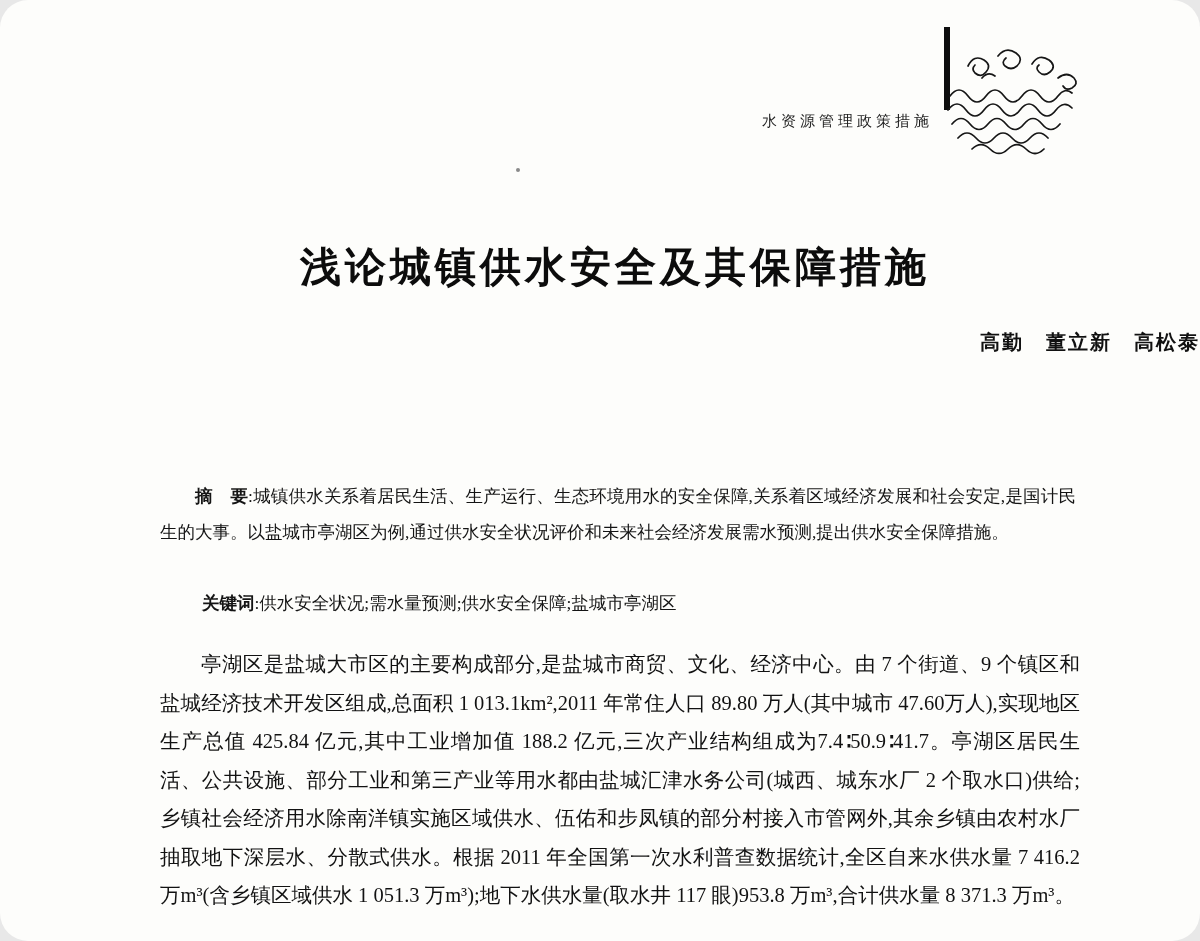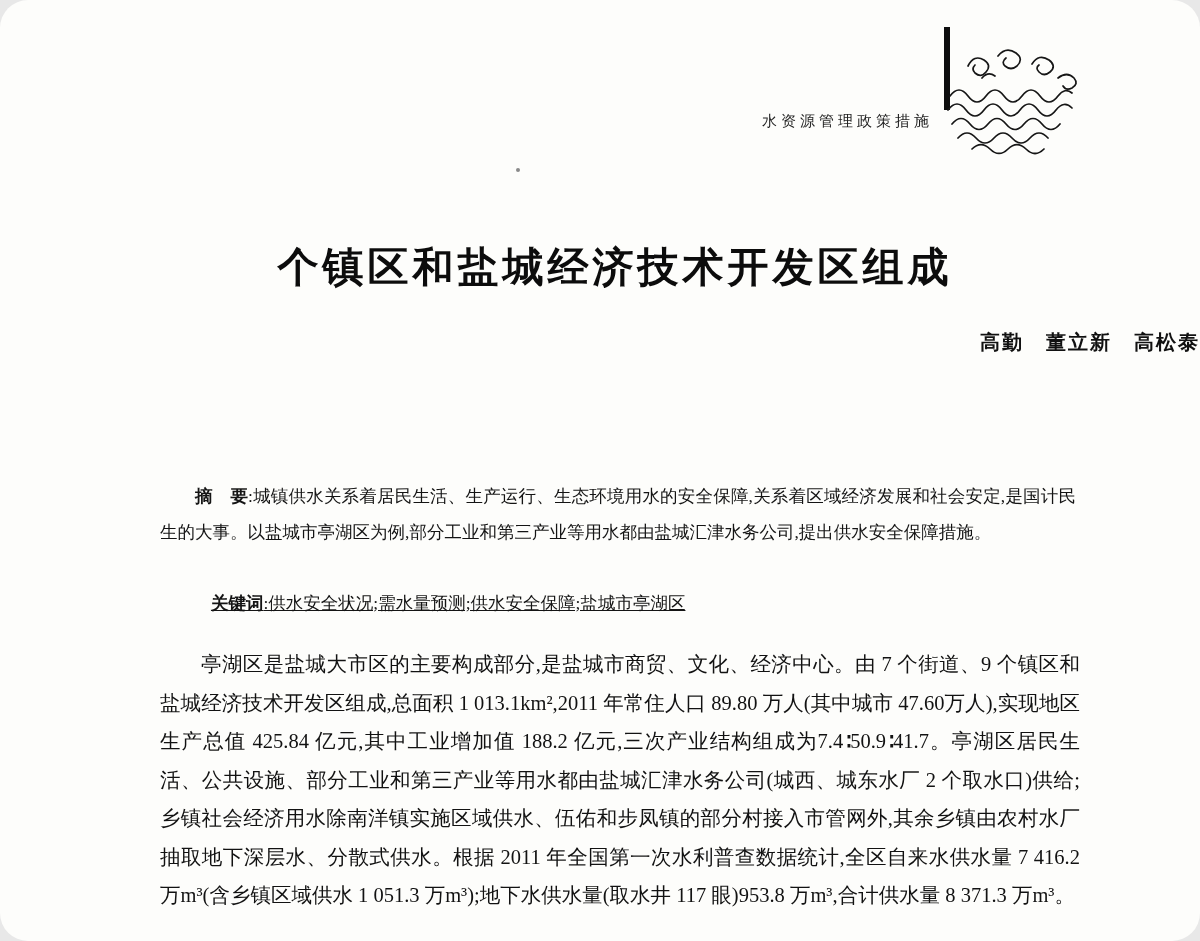--- a/index.html
+++ b/index.html
@@ -39,23 +39,23 @@
   .affiliation{
     position:absolute;left:30px;right:0;top:380px;
     text-align:center;font-size:19px;letter-spacing:1px;color:#161616;
   }
   .abstract{
     position:absolute;left:160px;width:916px;top:478px;margin:0;
     font-size:17.5px;line-height:36px;
     text-align:justify;text-indent:2em;color:#141414;
   }
   .keywords{
-    position:absolute;left:176px;width:916px;top:589px;margin:0;
+    position:absolute;left:167px;width:916px;top:589px;margin:0;
     font-size:17.5px;line-height:28px;text-indent:2em;color:#141414;
-    white-space:nowrap;overflow:hidden;text-decoration:underline;
+    white-space:nowrap;overflow:hidden;
   }
   .abstract b,.keywords b{
     font-family:"Liberation Sans","DejaVu Sans",sans-serif;
     font-weight:700;
   }
   .body-text{
     position:absolute;left:160px;width:920px;top:645px;margin:0;
     font-size:20.5px;line-height:38.5px;
     text-align:justify;text-indent:2em;color:#121212;
   }
@@ -85,24 +85,24 @@
       <path d="M6 80 q9 -11 18 0 q9 11 18 0 q9 -11 18 0 q9 11 18 0 q9 -11 18 0 q9 11 18 0"></path>
       <path d="M12 94 q9 -10 18 0 q9 10 18 0 q9 -10 18 0 q9 10 18 0 q9 -10 18 0"></path>
       <path d="M26 105 q9 -9 18 0 q9 9 18 0 q9 -9 18 0 q9 9 18 0"></path>
     </g>
   </svg>
 
   <div class="running-title">水资源管理政策措施</div>
 
   <div class="speck"></div>
 
-  <h1 class="title">个镇区和盐城经济技术开发区组成</h1>
+  <h1 class="title">浅论城镇供水安全及其保障措施</h1>
 
   <div class="authors">高勤　董立新　高松泰</div>
 
 
-  <p class="abstract"><b>摘　要</b><span>:城镇供水关系着居民生活、生产运行、生态环境用水的安全保障,关系着区域经济发展和社会安定,是国计民生的大事。以盐城市亭湖区为例,部分工业和第三产业等用水都由盐城汇津水务公司,提出供水安全保障措施。</span></p>
+  <p class="abstract"><b>摘　要</b><span>:城镇供水关系着居民生活、生产运行、生态环境用水的安全保障,关系着区域经济发展和社会安定,是国计民生的大事。以盐城市亭湖区为例,通过供水安全状况评价和未来社会经济发展需水预测,提出供水安全保障措施。</span></p>
 
   <p class="keywords"><b>关键词</b><span>:供水安全状况;需水量预测;供水安全保障;盐城市亭湖区</span></p>
 
   <p class="body-text">亭湖区是盐城大市区的主要构成部分,是盐城市商贸、文化、经济中心。由 7 个街道、9 个镇区和盐城经济技术开发区组成,总面积 1 013.1km²,2011 年常住人口 89.80 万人(其中城市 47.60万人),实现地区生产总值 425.84 亿元,其中工业增加值 188.2 亿元,三次产业结构组成为7.4∶50.9∶41.7。亭湖区居民生活、公共设施、部分工业和第三产业等用水都由盐城汇津水务公司(城西、城东水厂 2 个取水口)供给;乡镇社会经济用水除南洋镇实施区域供水、伍佑和步凤镇的部分村接入市管网外,其余乡镇由农村水厂抽取地下深层水、分散式供水。根据 2011 年全国第一次水利普查数据统计,全区自来水供水量 7 416.2 万m³(含乡镇区域供水 1 051.3 万m³);地下水供水量(取水井 117 眼)953.8 万m³,合计供水量 8 371.3 万m³。</p>
 
 </div>
 
 </body></html>

